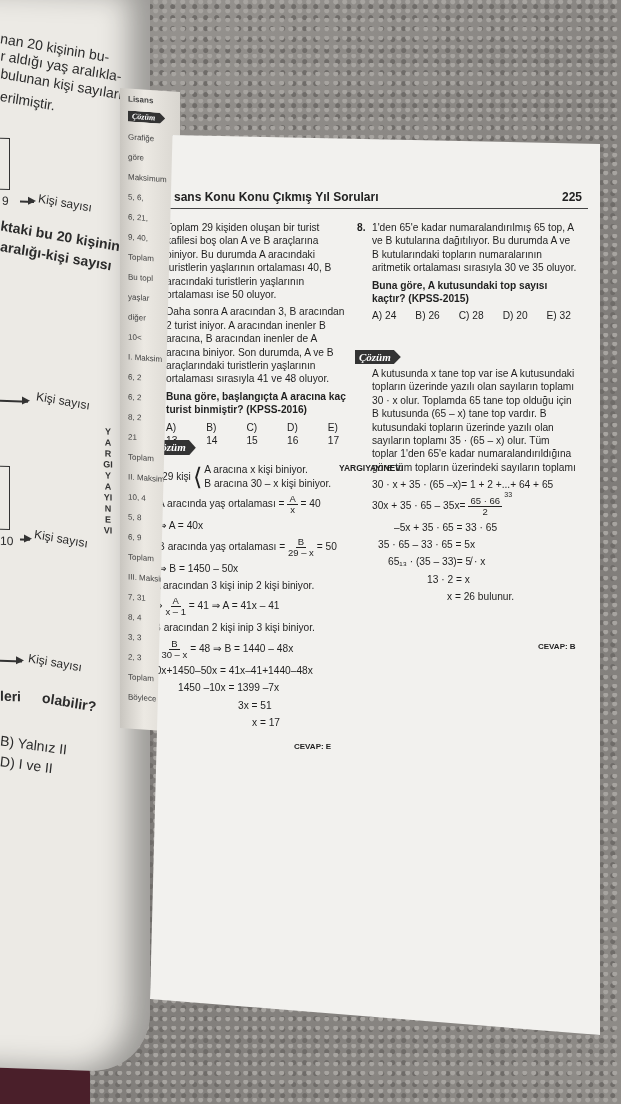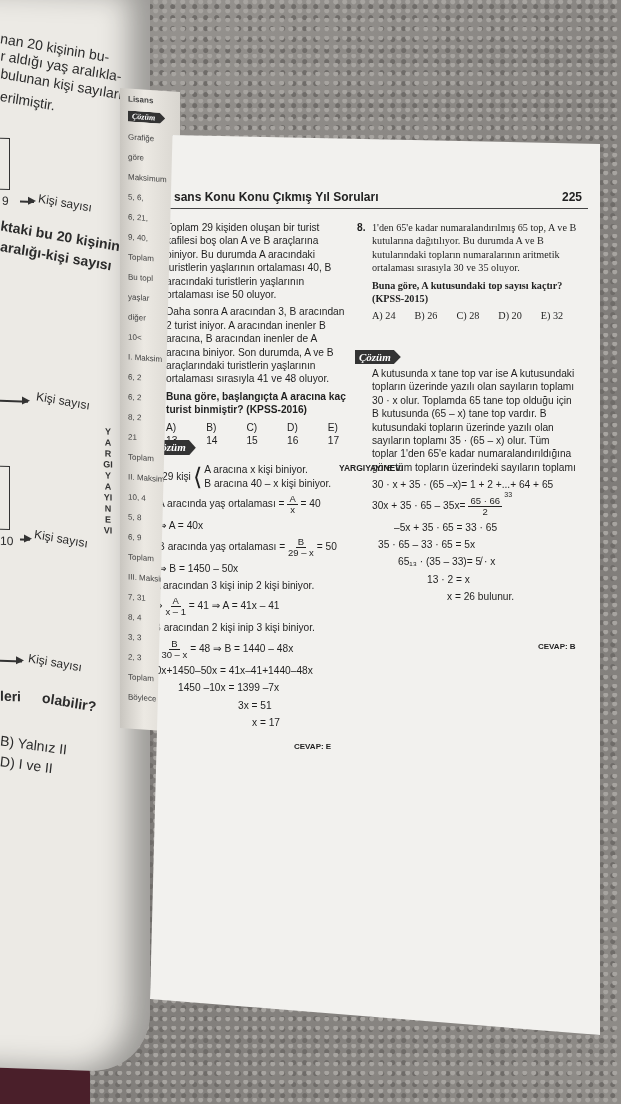--- a/index.html
+++ b/index.html
@@ -161,21 +161,21 @@
     </div>
   </div>
 
   <div class="col" style="left:0px;top:305px;width:190px;">
     <div style="margin-bottom:8px;"><span class="cozum">Çözüm</span></div>
     <div class="sol-line" style="display:flex;align-items:center;gap:2px;margin-left:12px;">
       <span>29 kişi</span>
       <span style="font-size:24px;line-height:20px;">⟨</span>
       <span style="display:flex;flex-direction:column;">
         <span>A aracına x kişi biniyor.</span>
-        <span>B aracına 40 – x kişi biniyor.</span>
+        <span>B aracına 30 – x kişi biniyor.</span>
       </span>
     </div>
     <div class="sol-line" style="margin-left:8px;">
       <span>A aracında yaş ortalaması =</span>
       <span class="frac">
           <span class="n">A</span>
           <span>x</span>
         </span>
       <span>= 40</span>
     </div>
@@ -210,21 +210,21 @@
     <div class="sol-line" style="margin-left:0px;">40x+1450–50x = 41x–41+1440–48x</div>
     <div class="sol-line" style="margin-left:28px;">1450 –10x = 1399 –7x</div>
     <div class="sol-line" style="margin-left:88px;">3x = 51</div>
     <div class="sol-line" style="margin-left:102px;">x = 17</div>
   </div>
   <div class="cevap" style="left:144px;top:607px;">CEVAP: E</div>
 
   <div class="vert-mid">YARGIYAYINEVI</div>
 
   <div class="col b" style="left:207px;top:86px;width:14px;">8.</div>
-  <div class="col" style="left:222px;top:86px;width:205px;font-family:Liberation Serif, serif;">
+  <div class="col" style="left:222px;top:86px;width:205px;">
     <p>1'den 65'e kadar numaralandırılmış 65 top, A ve B kutularına dağıtılıyor. Bu durumda A ve B kutularındaki topların numaralarının aritmetik ortalaması sırasıyla 30 ve 35 oluyor.</p>
     <p class="b">Buna göre, A kutusundaki top sayısı kaçtır? (KPSS-2015)</p>
     <div class="opts">
       <span>A) 24</span>
       <span>B) 26</span>
       <span>C) 28</span>
       <span>D) 20</span>
       <span>E) 32</span>
     </div>
   </div>
@@ -237,18 +237,18 @@
     <div class="sol-line" style="display:flex;align-items:center;gap:3px;">
       <span>30x + 35 · 65 – 35x=</span>
       <span class="frac" style="position:relative;">
         <span class="n">65 · 66</span>
         <span>2</span>
         <span style="position:absolute;right:-10px;top:-6px;font-size:7px;">33</span>
       </span>
     </div>
     <div class="sol-line" style="margin-left:22px;">–5x + 35 · 65 = 33 · 65</div>
     <div class="sol-line" style="margin-left:6px;">35 · 65 – 33 · 65 = 5x</div>
-    <div class="sol-line" style="margin-left:26px;">65₁₃ · (35 – 33)= 5̸ · x</div>
+    <div class="sol-line" style="margin-left:16px;">65₁₃ · (35 – 33)= 5̸ · x</div>
     <div class="sol-line" style="margin-left:55px;">13 · 2 = x</div>
     <div class="sol-line" style="margin-left:75px;">x = 26 bulunur.</div>
   </div>
   <div class="cevap" style="left:388px;top:507px;">CEVAP: B</div>
 </div>
 
 </body></html>

